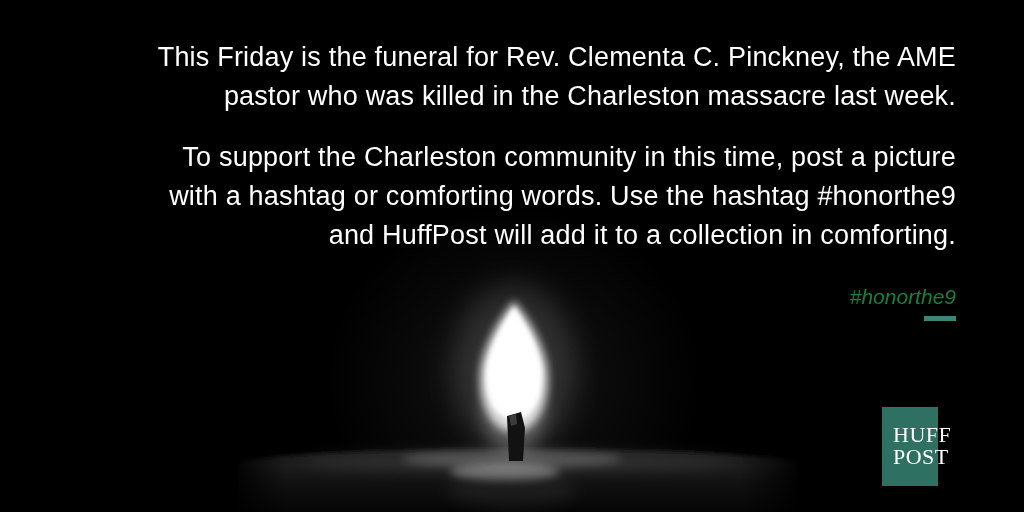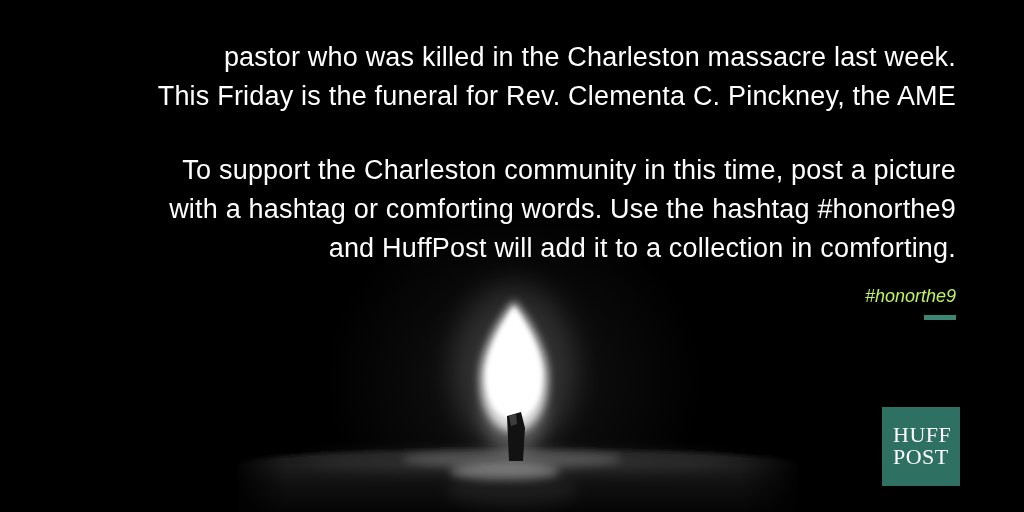--- a/index.html
+++ b/index.html
@@ -26,41 +26,41 @@
     text-align: right;
     color: #ffffff;
   }
   .para .line {
     font-size: 27px;
     line-height: 39px;
     white-space: nowrap;
     font-weight: 400;
     letter-spacing: 0.2px;
   }
-  .para2 { margin-top: 35px; }
+  .para2 { margin-top: 22px; }
   .hashtag {
-    margin-top: 16px;
-    font-size: 18px;
+    margin-top: 30px;
+    font-size: 21px;
     line-height: 24px;
     font-style: italic;
-    color: #bef264;
+    color: #15803d;
   }
   .hashtag-underline {
     display: inline-block;
     width: 32px;
     height: 5px;
     margin-top: 7px;
     background: #3e8674;
   }
   .underline-row { line-height: 0; }
   .logo {
     position: absolute;
     left: 882px;
     top: 407px;
-    width: 78px;
+    width: 56px;
     height: 79px;
     background: #2e7061;
     color: #ffffff;
     padding: 17px 0 0 11px;
     font-family: "Liberation Serif", serif;
   }
   .logo .logo-line {
     font-size: 22px;
     line-height: 22px;
     letter-spacing: 0.5px;
@@ -130,22 +130,22 @@
     </g>
 
     <g>
       <path d="M507,416 L521,412 L525,428 L523,461 L509,461 Z" fill="#121212"></path>
       <path d="M509,416 L516,414 L517,424 L511,426 Z" fill="#5a5a5a" opacity="0.6"></path>
     </g>
   </svg>
 
   <div class="textwrap">
     <div class="para">
+      <div class="line">This Friday is the funeral for Rev. Clementa C. Pinckney, the AME</div>
       <div class="line">pastor who was killed in the Charleston massacre last week.</div>
-      <div class="line">This Friday is the funeral for Rev. Clementa C. Pinckney, the AME</div>
     </div>
     <div class="para para2">
       <div class="line">To support the Charleston community in this time, post a picture</div>
       <div class="line">with a hashtag or comforting words. Use the hashtag #honorthe9</div>
       <div class="line">and HuffPost will add it to a collection in comforting.</div>
     </div>
     <div class="hashtag">#honorthe9</div>
     <div class="underline-row">
       <span class="hashtag-underline"></span>
     </div>

